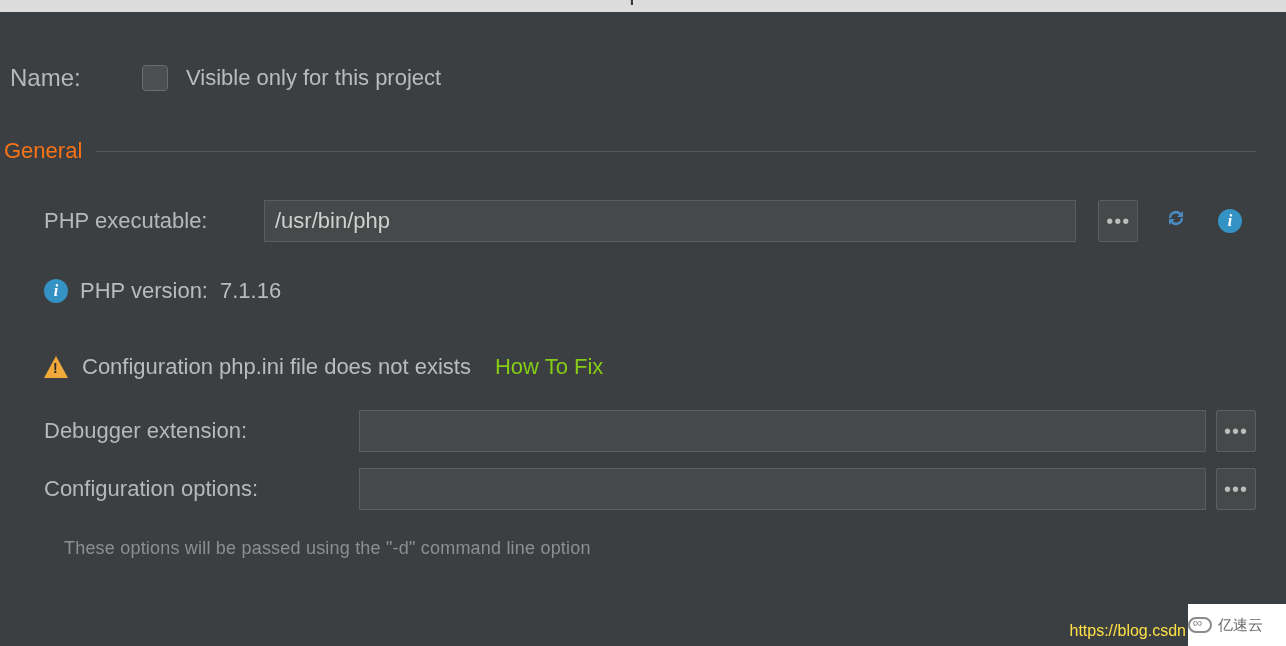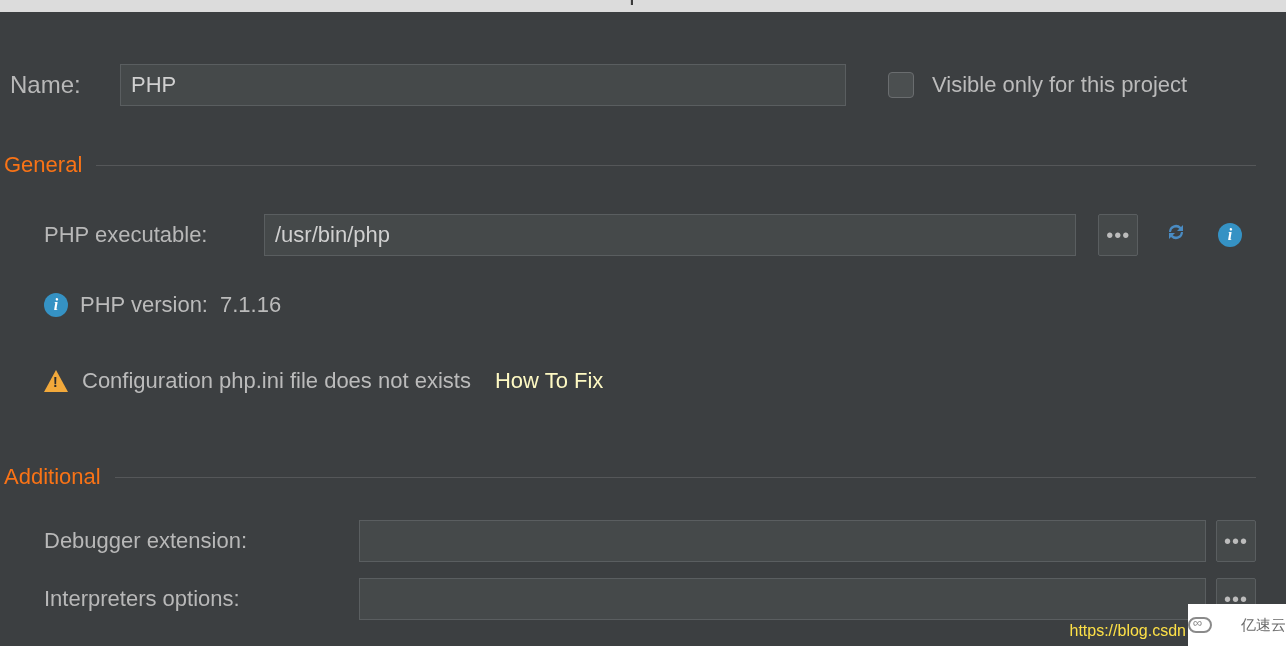--- a/index.html
+++ b/index.html
@@ -110,21 +110,21 @@
       border-left: 12px solid transparent;
       border-right: 12px solid transparent;
       border-bottom: 22px solid #f2a93b;
       position: relative;
     }
     .warn-icon::after {
       content: "!";
       position: absolute; top: 4px; left: -3px;
       color: #2b2b2b; font-size: 14px; font-weight: bold;
     }
-    .link { color: #fef9c3; cursor: pointer; }
+    .link { color: #84cc16; cursor: pointer; }
     .additional-body { padding: 30px 22px 0 44px; }
     .grid-row {
       display: grid;
       grid-template-columns: 305px 1fr 48px;
       align-items: center;
       gap: 10px;
       margin-bottom: 16px;
     }
     .grid-row input.text-field { width: 100%; }
     .hint {
@@ -136,21 +136,21 @@
     .footer-url {
       position: absolute;
       bottom: 6px; right: 100px;
       color: #fde047; font-size: 16px;
     }
     .watermark {
       position: absolute;
       bottom: 0; right: 0;
       width: 98px; height: 42px;
       background: #fff;
-      display: flex; align-items: center; justify-content: space-between;
+      display: flex; align-items: center; justify-content: flex-start;
       gap: 6px;
       color: #6a6a6a; font-size: 15px;
     }
     .watermark .cloud {
       width: 24px; height: 16px;
       border: 2px solid #8a8a8a;
       border-radius: 10px;
       position: relative;
     }
     .watermark .cloud::before {
@@ -163,21 +163,20 @@
 <body>
 
 <div class="titlebar">
   <span class="titlebar-text">Interpreters</span>
 </div>
 
 <div class="content">
 
   <div class="row name-row">
     <span class="label name-label">Name:</span>
-    <input class="text-field name-input" value="PHP" style="">
     <label class="checkbox-wrap">
       <span class="checkbox"></span>
       <span>Visible only for this project</span>
     </label>
   </div>
 
   <div class="section-header">
     <span>General</span>
     <span class="line"></span>
   </div>
@@ -206,35 +205,31 @@
       <span>7.1.16</span>
     </div>
   </div>
 
   <div class="warn-row">
     <span class="warn-icon"></span>
     <span>Configuration php.ini file does not exists</span>
     <span class="link" style="margin-left:10px;">How To Fix</span>
   </div>
 
-  <div class="section-header" style="padding-top:70px;">
-    <span>Additional</span>
-    <span class="line"></span>
-  </div>
 
   <div class="additional-body">
     <div class="grid-row">
       <span class="label">Debugger extension:</span>
       <input class="text-field" value="" style="">
       <span class="icon-btn">
           <span class="dots">•••</span>
         </span>
     </div>
     <div class="grid-row">
-      <span class="label">Interpreters options:</span>
+      <span class="label">Configuration options:</span>
       <input class="text-field" value="" style="">
       <span class="icon-btn">
           <span class="dots">•••</span>
         </span>
     </div>
     <div class="hint">These options will be passed using the "-d" command line option</div>
   </div>
 
 </div>
 

